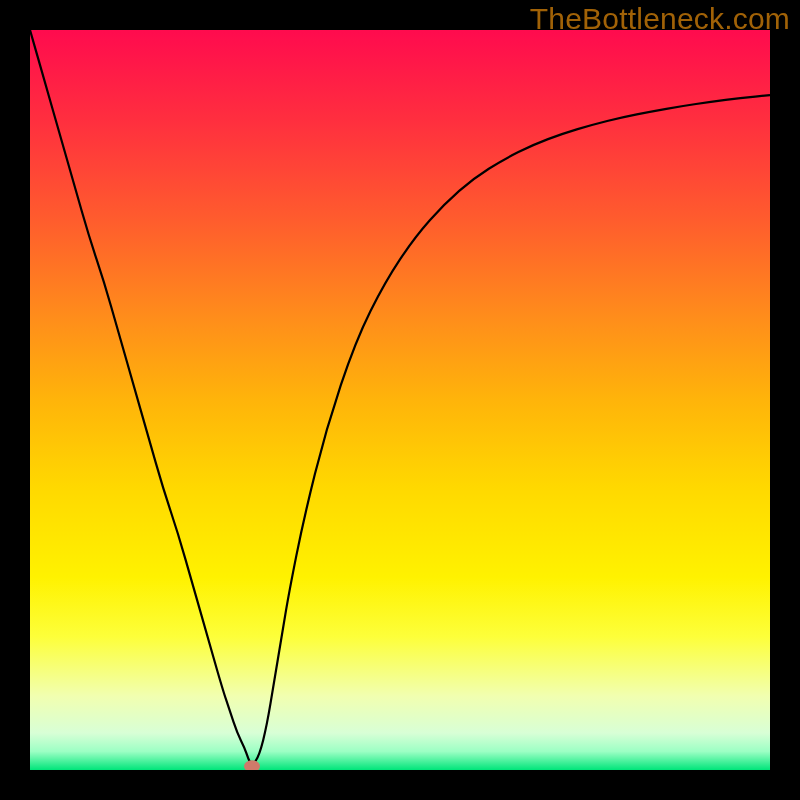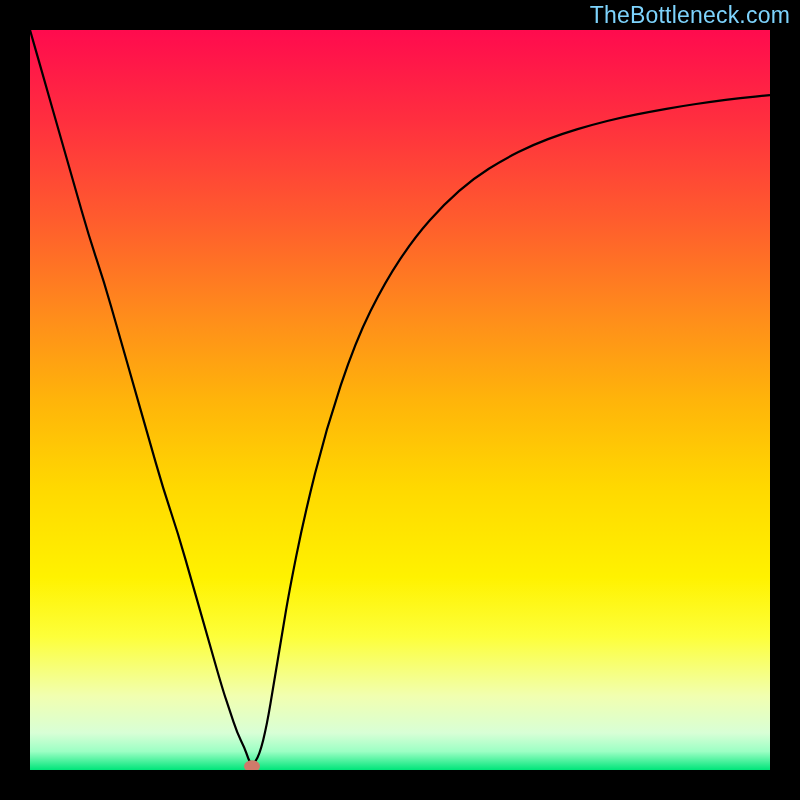--- a/index.html
+++ b/index.html
@@ -14,22 +14,22 @@
   .frame {
     position: relative;
     width: 800px;
     height: 800px;
     background: #000;
   }
   .watermark {
     position: absolute;
     top: 2px;
     right: 10px;
-    color: #7dd3fc;
-    font-size: 23px;
+    color: #a16207;
+    font-size: 30px;
     font-weight: 500;
     letter-spacing: 0.2px;
     z-index: 10;
   }
   .plot-area {
     position: absolute;
     left: 30px;
     top: 30px;
     width: 740px;
     height: 740px;

